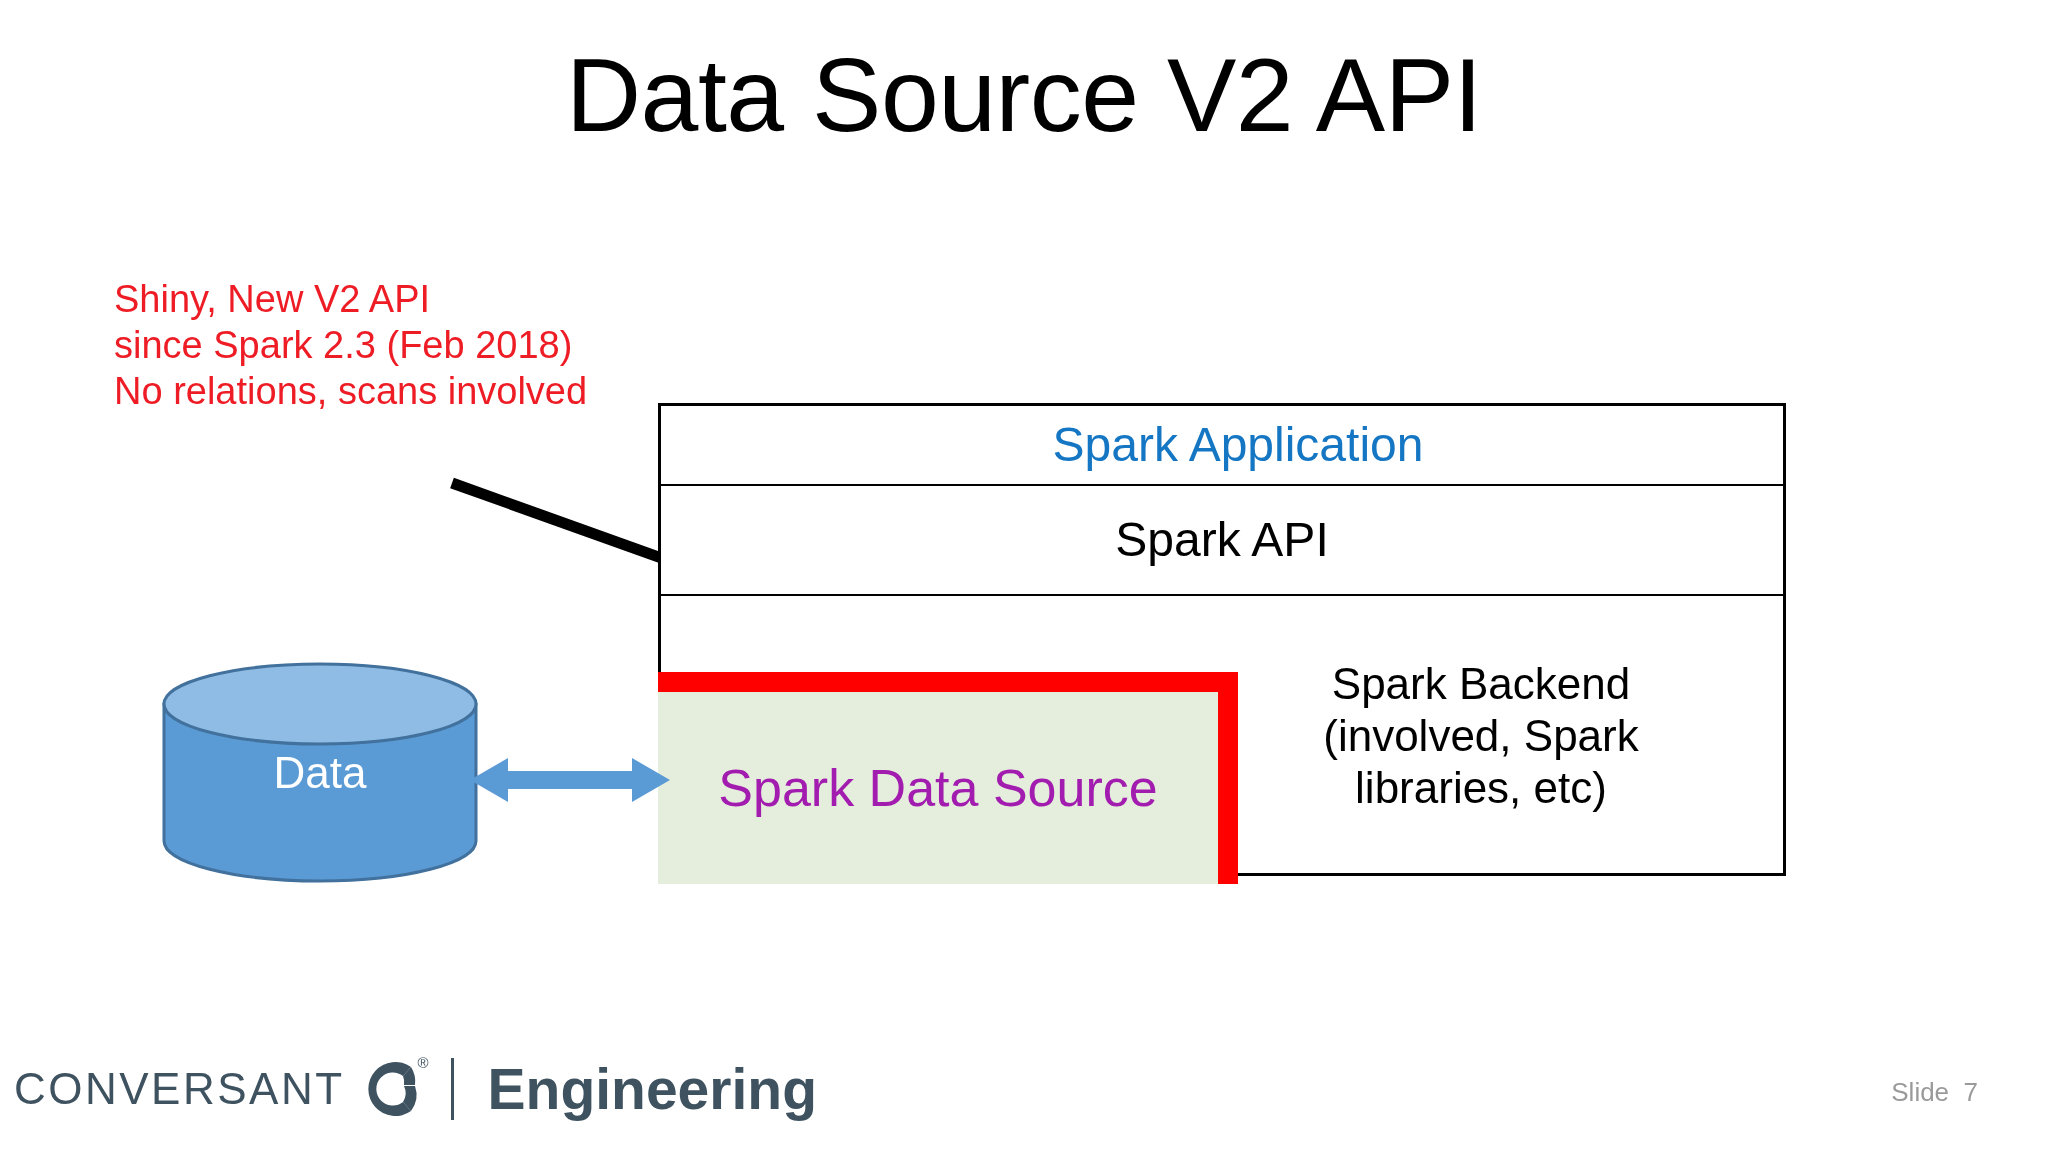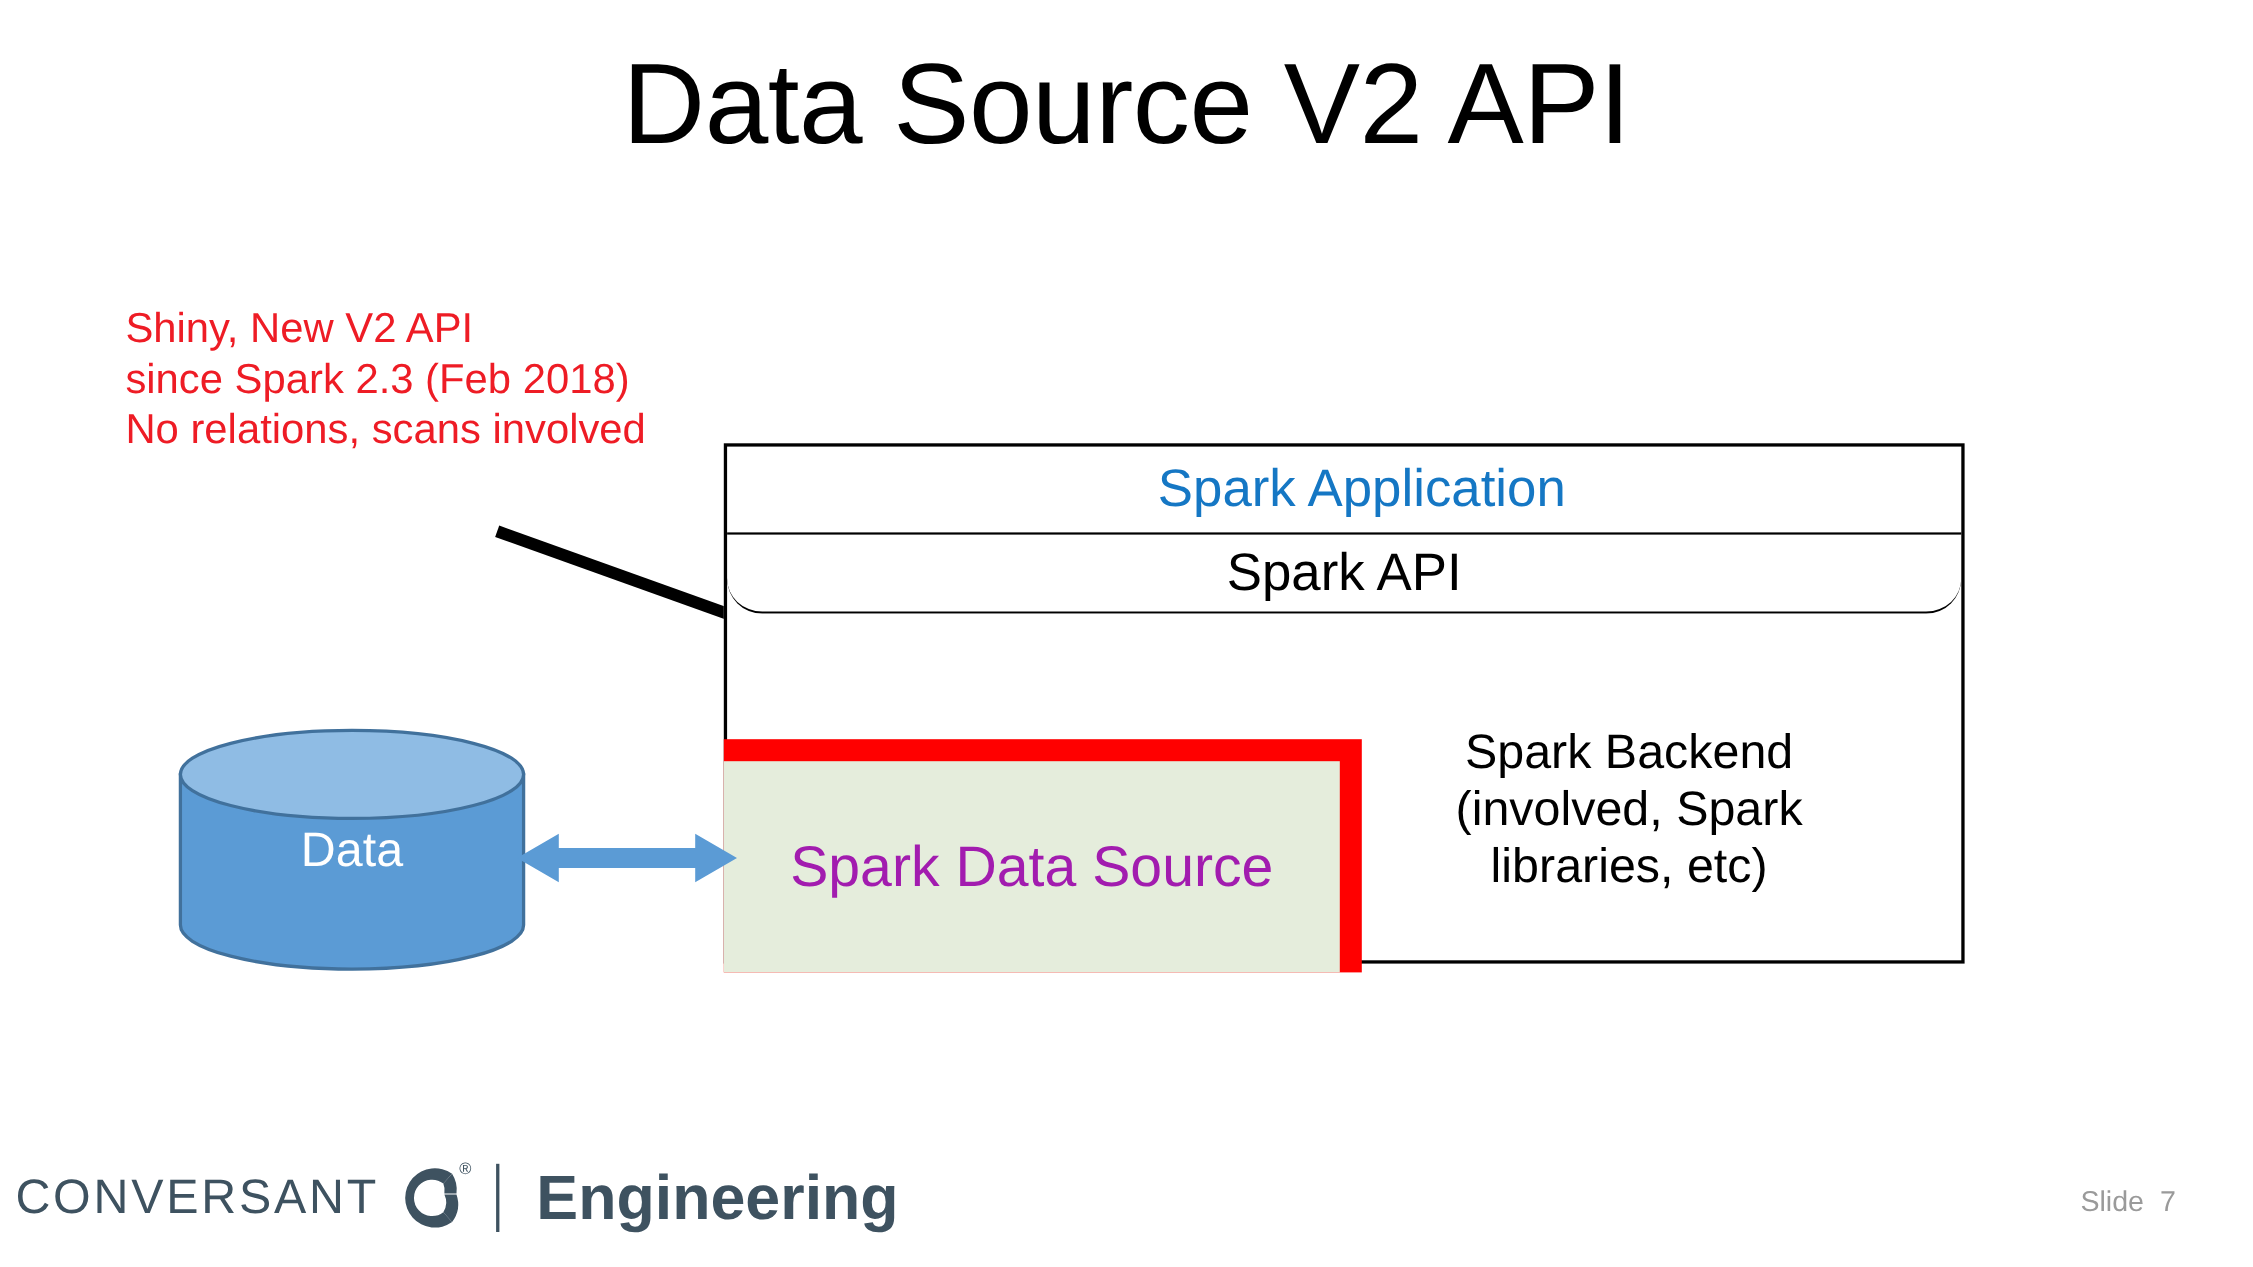--- a/index.html
+++ b/index.html
@@ -77,23 +77,22 @@
     align-items: center;
     justify-content: center;
   }
   #row-app {
     top: 0;
     height: 80px;
     border-bottom: 2px solid #000000;
   }
   #row-api {
     top: 80px;
-    height: 72px;
+    height: 110px;
     border-bottom: 2px solid #000000;
-    border-radius: 32px;
   }
   #row-backend {
     top: 165px;
     height: 302px;
   }
   .stack-label {
     font-size: 48px;
     line-height: 1.05;
     color: #000000;
     text-align: center;

